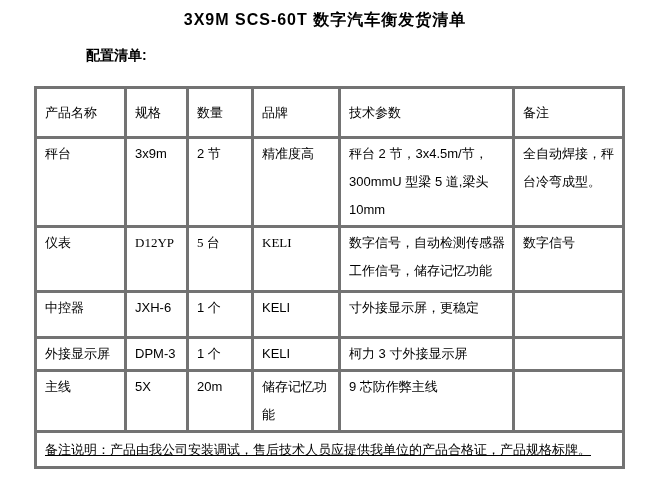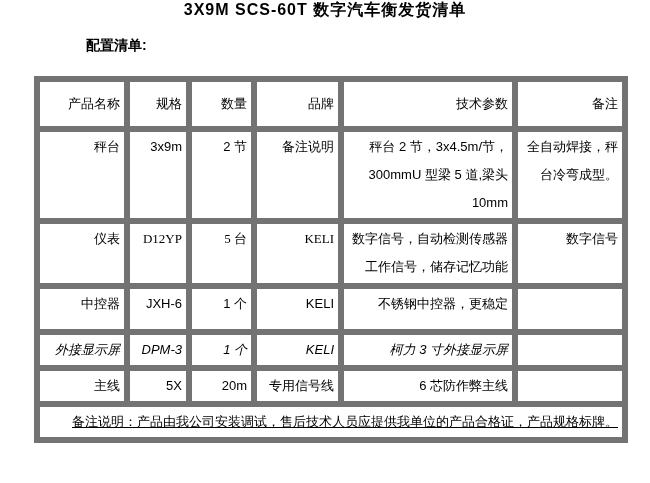--- a/index.html
+++ b/index.html
@@ -6,20 +6,21 @@
   html, body {
     width: 650px; height: 483px;
     background: #ffffff;
     font-family: "Liberation Sans", sans-serif;
     color: #000000;
     overflow: hidden;
   }
   .page { width: 650px; height: 483px; position: relative; }
 
   .doc-title {
+    margin-top: 10px;
     text-align: center;
     font-size: 16px;
     font-weight: bold;
     letter-spacing: 1px;
   }
 
   .subtitle {
     margin: 16px 0 0 38px;
     font-size: 14px;
     font-weight: bold;
@@ -27,24 +28,24 @@
   }
 
   table.spec-table {
     margin: 21px 0 0 34px;
     width: 588px;
     border-collapse: collapse;
     table-layout: fixed;
   }
   table.spec-table th,
   table.spec-table td {
-    border: 6px solid #737373;
+    border: 3px solid #737373;
     font-size: 13px;
     font-weight: normal;
-    text-align: right;
+    text-align: left;
     padding: 1px 4px 1px 8px;
     line-height: 28px;
     vertical-align: top;
     white-space: pre-line;
     overflow: hidden;
   }
   table.spec-table th {
     vertical-align: middle;
     height: 50px;
   }
@@ -79,56 +80,56 @@
         <th>技术参数</th>
         <th>备注</th>
       </tr>
     </thead>
     <tbody id="table-body">
 
     <tr style="height: 60px;">
           <td>秤台</td>
           <td>3x9m</td>
           <td>2 节</td>
-          <td>备注说明</td>
+          <td>精准度高</td>
           <td>秤台 2 节，3x4.5m/节，
 300mmU 型梁 5 道,梁头 10mm</td>
           <td>全自动焊接，秤台冷弯成型。</td>
         </tr>
         <tr style="height: 65px; font-family: Liberation Serif, serif;">
           <td>仪表</td>
           <td>D12YP</td>
           <td>5 台</td>
           <td>KELI</td>
           <td>数字信号，自动检测传感器
 工作信号，储存记忆功能</td>
           <td>数字信号</td>
         </tr>
         <tr style="height: 46px;">
           <td>中控器</td>
           <td>JXH-6</td>
           <td>1 个</td>
           <td>KELI</td>
-          <td>不锈钢中控器，更稳定</td>
+          <td>寸外接显示屏，更稳定</td>
           <td></td>
         </tr>
-        <tr style="height: 32px; font-style: italic;">
+        <tr style="height: 32px;">
           <td>外接显示屏</td>
           <td>DPM-3</td>
           <td>1 个</td>
           <td>KELI</td>
           <td>柯力 3 寸外接显示屏</td>
           <td></td>
         </tr>
         <tr style="height: 31px; padding-left: 12px;">
           <td>主线</td>
           <td>5X</td>
           <td>20m</td>
-          <td>专用信号线</td>
-          <td>6 芯防作弊主线</td>
+          <td>储存记忆功能</td>
+          <td>9 芯防作弊主线</td>
           <td></td>
         </tr>
       </tbody>
     <tfoot>
       <tr style="height:36px;text-decoration:underline;">
         <td colspan="6" class="remark-cell">备注说明：产品由我公司安装调试，售后技术人员应提供我单位的产品合格证，产品规格标牌。</td>
       </tr>
     </tfoot>
   </table>
 

